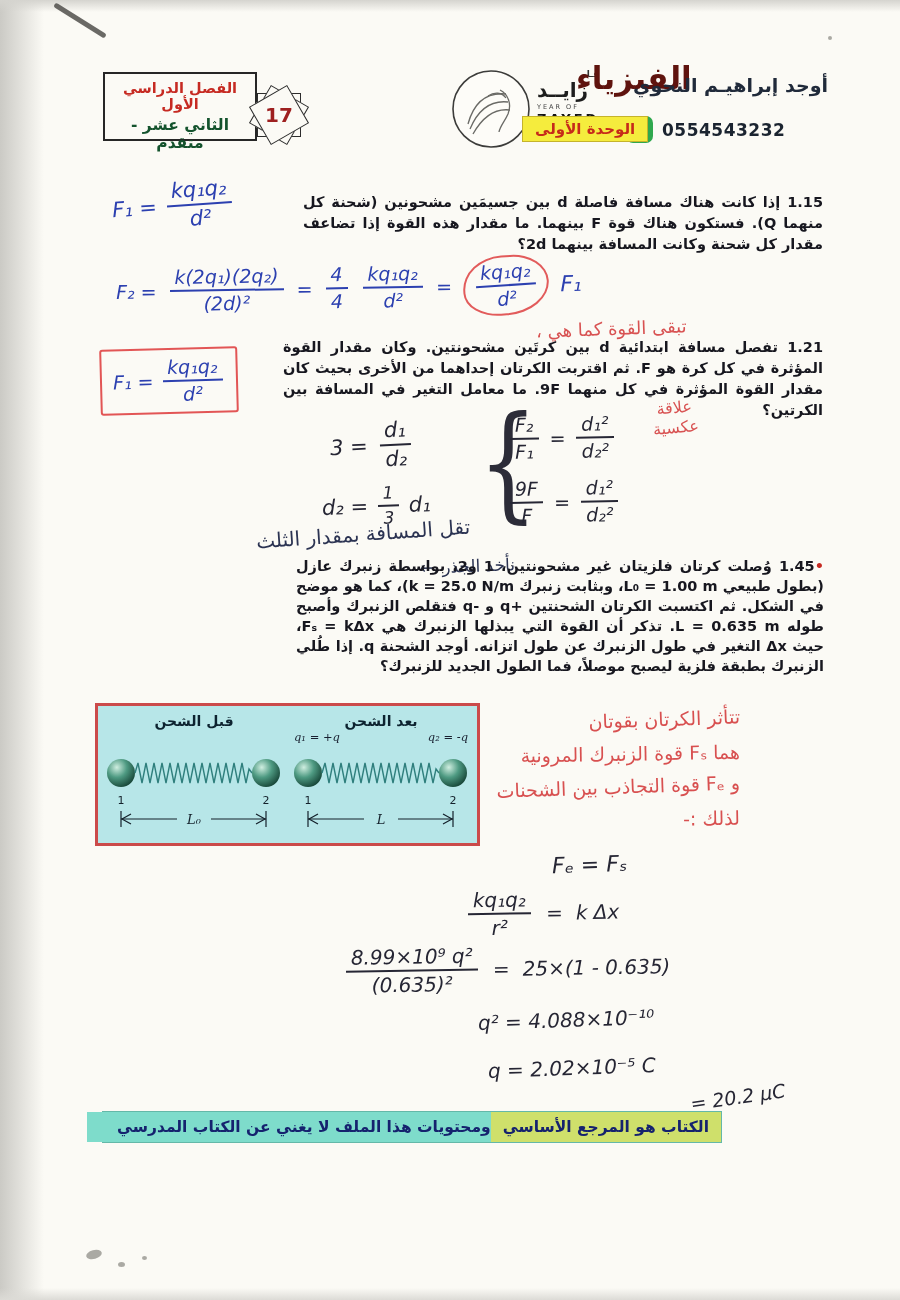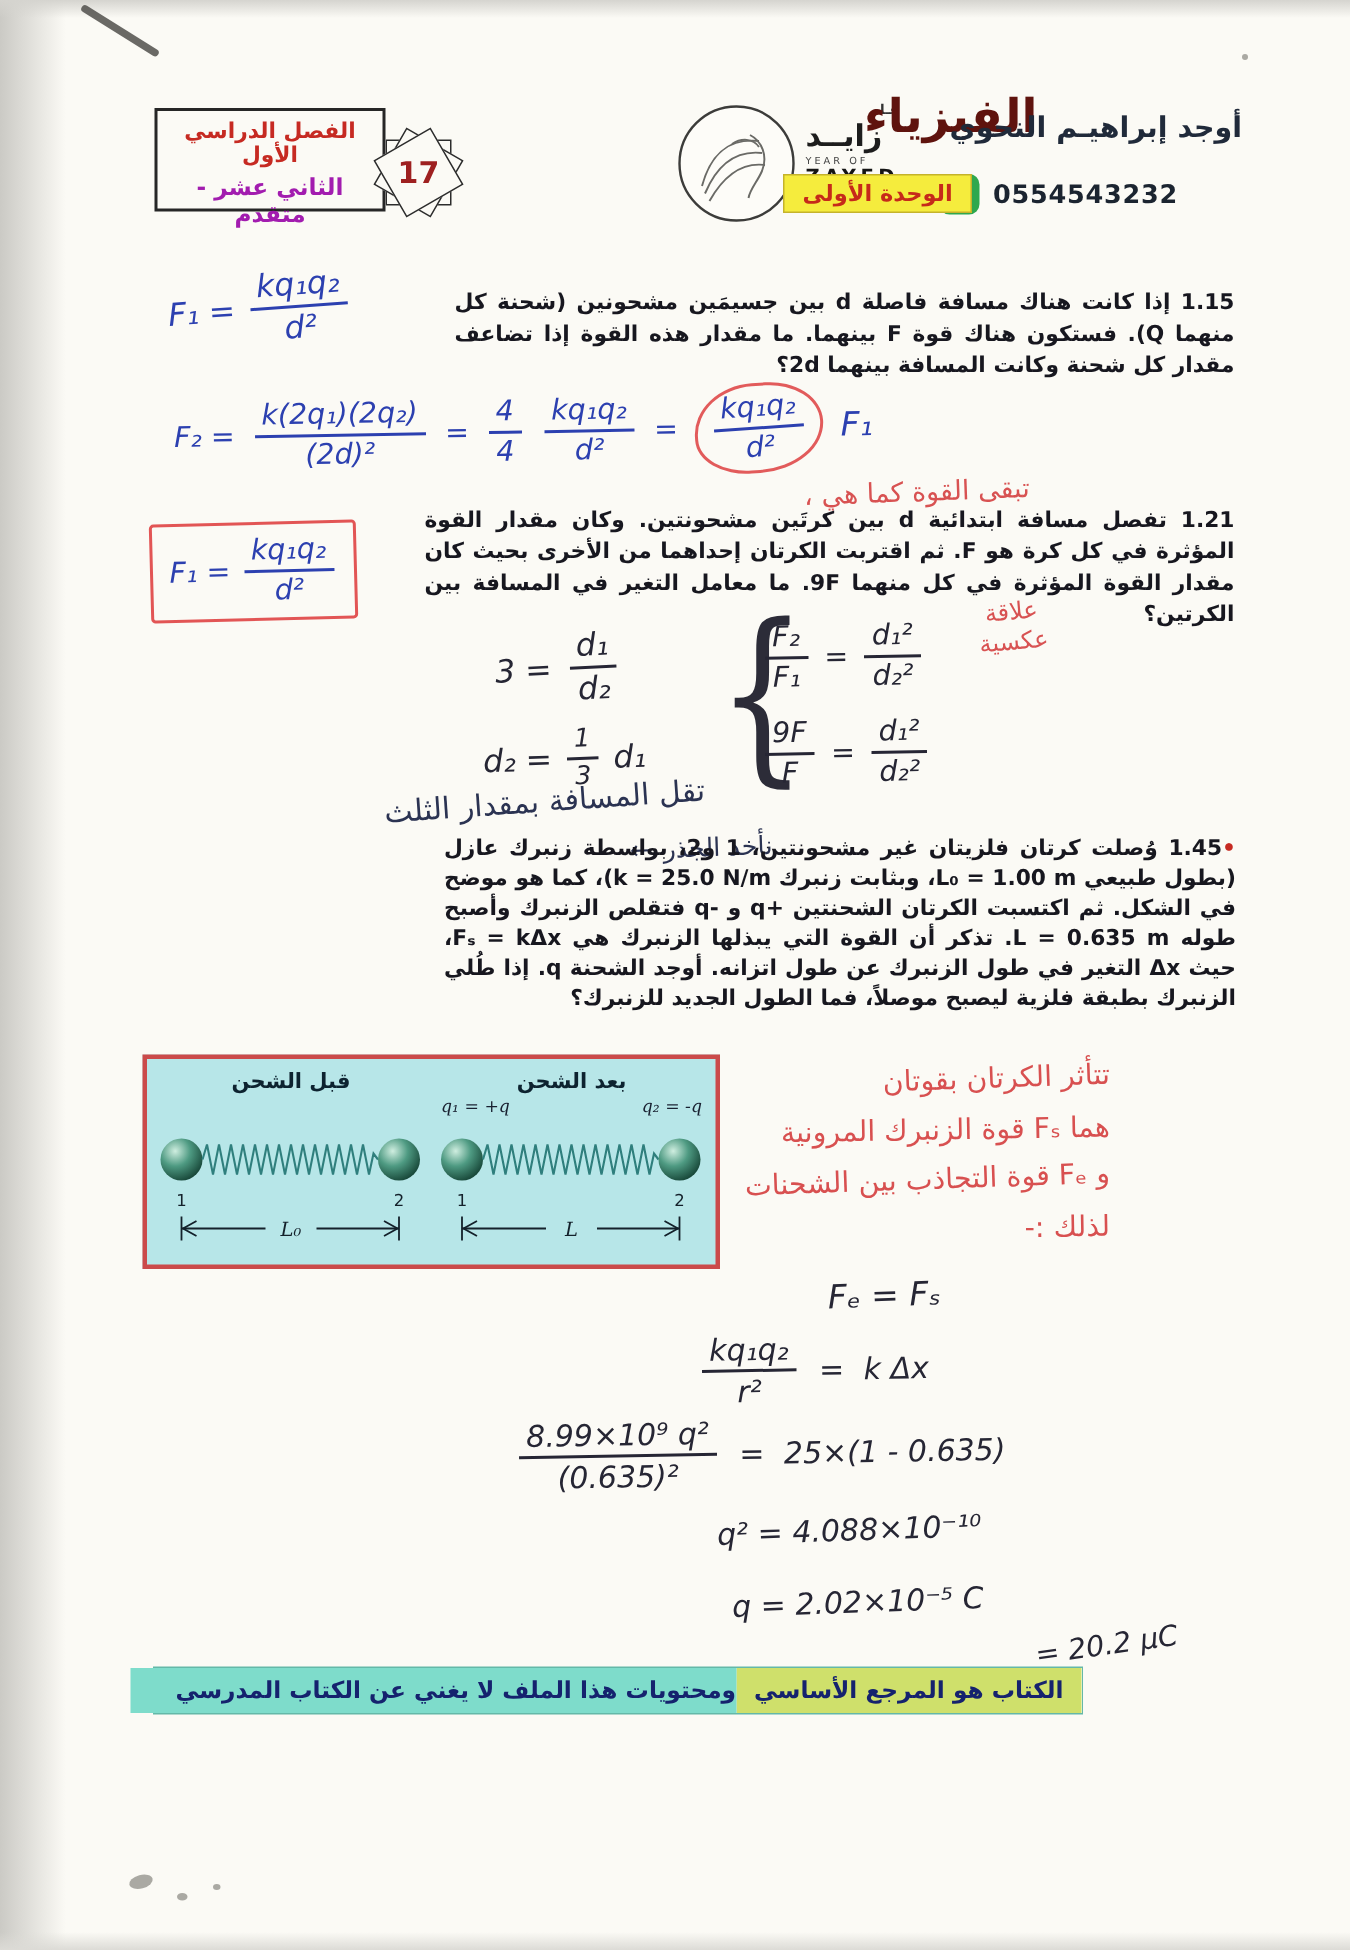--- a/index.html
+++ b/index.html
@@ -7,21 +7,21 @@
   .paper{position:absolute;inset:0;background:#fbfaf5;}
   .edge-left{position:absolute;left:0;top:0;width:44px;height:100%;background:linear-gradient(to right,#cbcac5,rgba(251,250,245,0));}
   .edge-top{position:absolute;left:0;top:0;width:100%;height:12px;background:linear-gradient(#d5d4cf,rgba(251,250,245,0));}
   .edge-bottom{position:absolute;left:0;bottom:0;width:100%;height:12px;background:linear-gradient(to top,#dcdbd6,rgba(251,250,245,0));}
   .corner-mark{position:absolute;left:50px;top:18px;width:60px;height:5px;border-radius:3px;background:#504f4b;transform:rotate(32deg);opacity:.85;}
   .speck{position:absolute;border-radius:50%;background:#aaa9a3;}
 
   
   .classbox{position:absolute;left:103px;top:72px;width:154px;height:69px;border:2.2px solid #262626;text-align:center;padding-top:6px;box-sizing:border-box;background:#fbfaf5;}
   .classbox .sem{color:#c62a22;font-weight:bold;font-size:14.5px;}
-  .classbox .grade{color:#a21caf;font-weight:bold;font-size:15.5px;margin-top:4px;}
+  .classbox .grade{color:#14532d;font-weight:bold;font-size:15.5px;margin-top:4px;}
   .badge{position:absolute;left:246px;top:82px;width:66px;height:66px;}
   .badge .sq{position:absolute;inset:11px;background:#fbfaf5;border:1.5px solid #2c2c2c;}
   .badge .sq2{transform:rotate(30deg);}
   .badge .sq3{transform:rotate(60deg);}
   .badge .badge-num{position:absolute;inset:0;display:flex;align-items:center;justify-content:center;font-size:20px;font-weight:bold;color:#9e2020;}
   .subject{position:absolute;left:576px;top:60px;font-size:31px;font-weight:bold;color:#5f130e;letter-spacing:.5px;}
   .unit{position:absolute;left:522px;top:116px;background:#f5ec3d;border:1px solid #c5b32b;color:#c62a1a;font-weight:bold;font-size:15px;padding:3px 12px;z-index:3;}
   .logo{position:absolute;left:450px;top:68px;display:flex;gap:5px;}
   .logo-txt{display:flex;flex-direction:column;align-items:flex-start;margin-top:1px;}
   .l-am{font-size:9px;color:#333;align-self:flex-end;font-weight:bold;}

